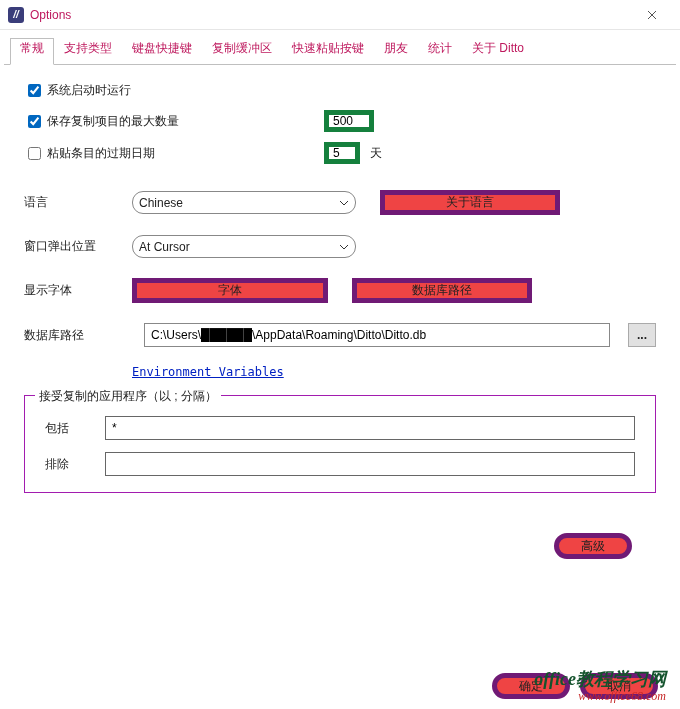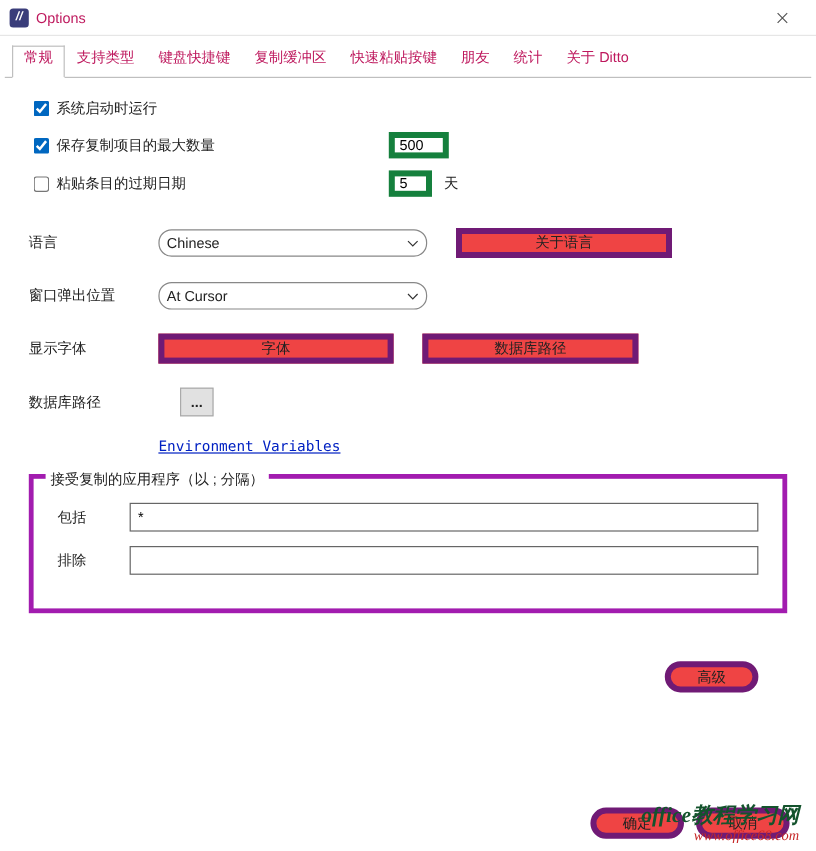--- a/index.html
+++ b/index.html
@@ -119,23 +119,23 @@
   }
   .envvars {
     color: #0020c2; text-decoration: underline;
     font-family: Consolas, monospace;
     margin-left: 108px; margin-top: -14px; margin-bottom: 16px;
     cursor: pointer;
     display: inline-block;
   }
 
   .groupbox {
-    border: 4px solid #a21caf;
+    border: 1px solid #a21caf;
     position: relative;
-    padding: 20px 20px 28px 20px;
+    padding: 20px 20px 16px 20px;
     margin-bottom: 12px;
   }
   .groupbox-title {
     position: absolute; top: -8px; left: 10px;
     background: #fff; padding: 0 4px;
     font-size: 12px;
   }
   .group-row { display: flex; align-items: center; margin-bottom: 12px; }
   .group-row:last-child { margin-bottom: 0; }
   .group-label { width: 60px; }
@@ -251,20 +251,21 @@
 
   <div class="form-row">
     <span class="form-label">显示字体</span>
     <div class="btn wide">字体</div>
     <div class="gap"></div>
     <div class="btn">数据库路径</div>
   </div>
 
   <div class="form-row db-row" style="margin-bottom:18px">
     <span class="form-label">数据库路径</span>
+    <input class="db-input" value="C:\Users\██████\AppData\Roaming\Ditto\Ditto.db" style="">
     <div class="ellipsis-btn">...</div>
   </div>
   <a class="envvars">Environment Variables</a>
 
   <div class="groupbox">
     <span class="groupbox-title">接受复制的应用程序（以 ; 分隔）</span>
     <div class="group-row">
       <span class="group-label">包括</span>
       <input class="group-input" value="*" style="">
     </div>

